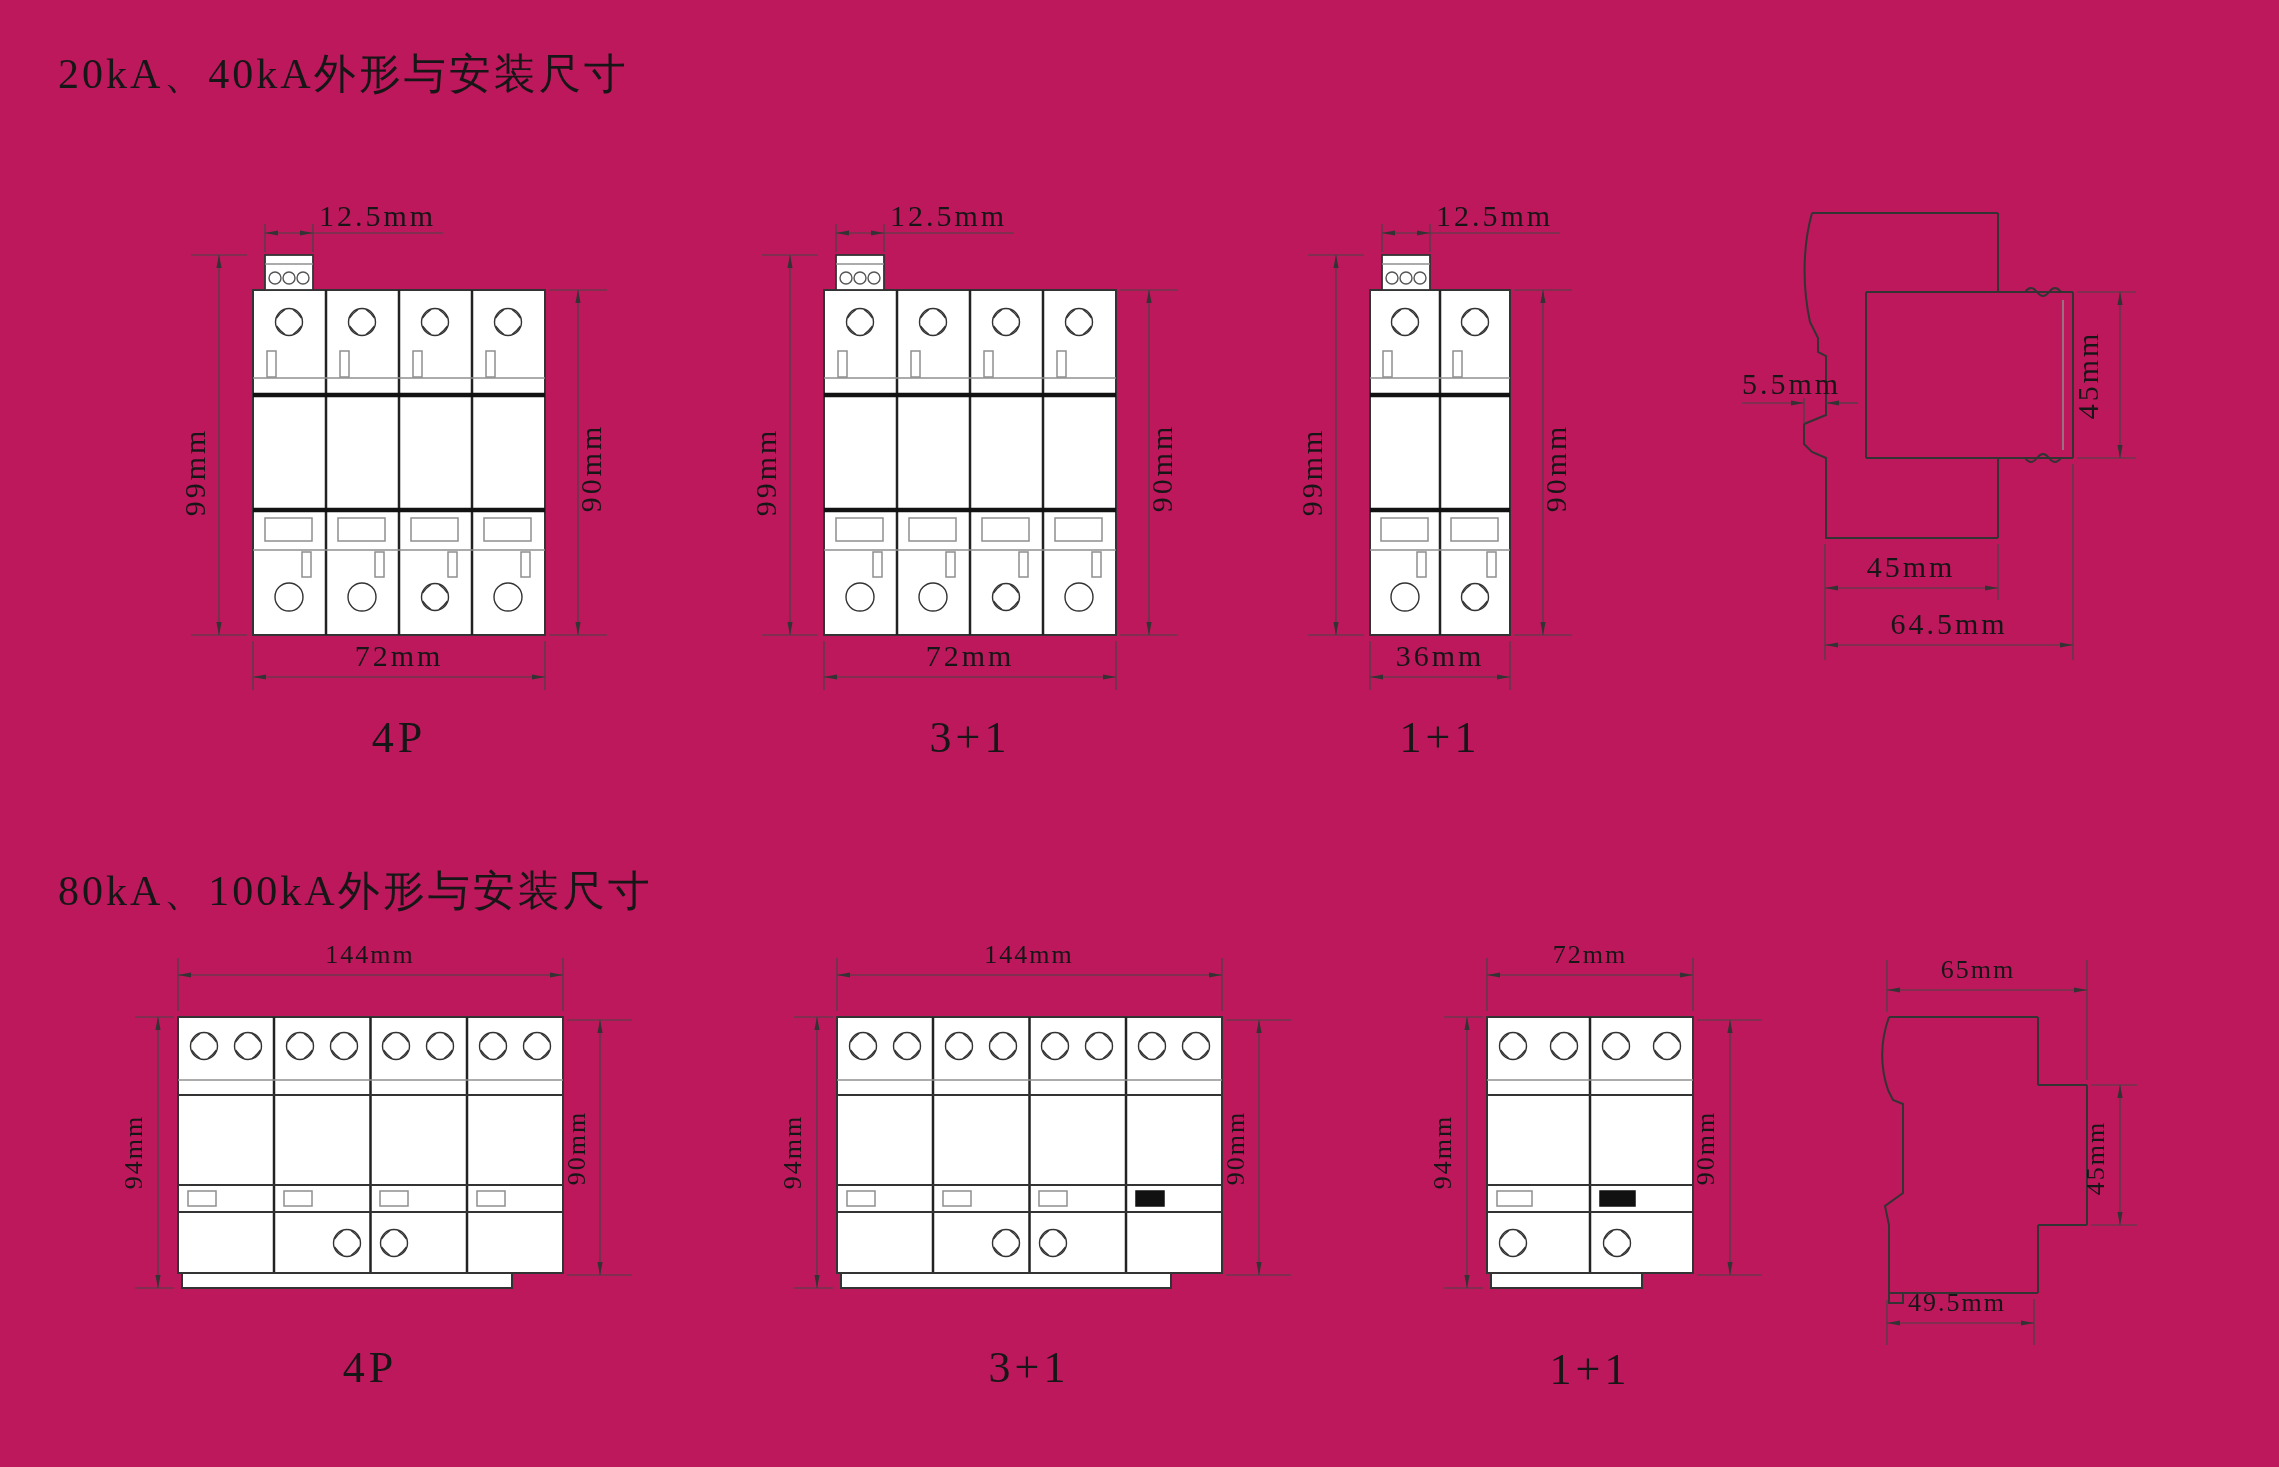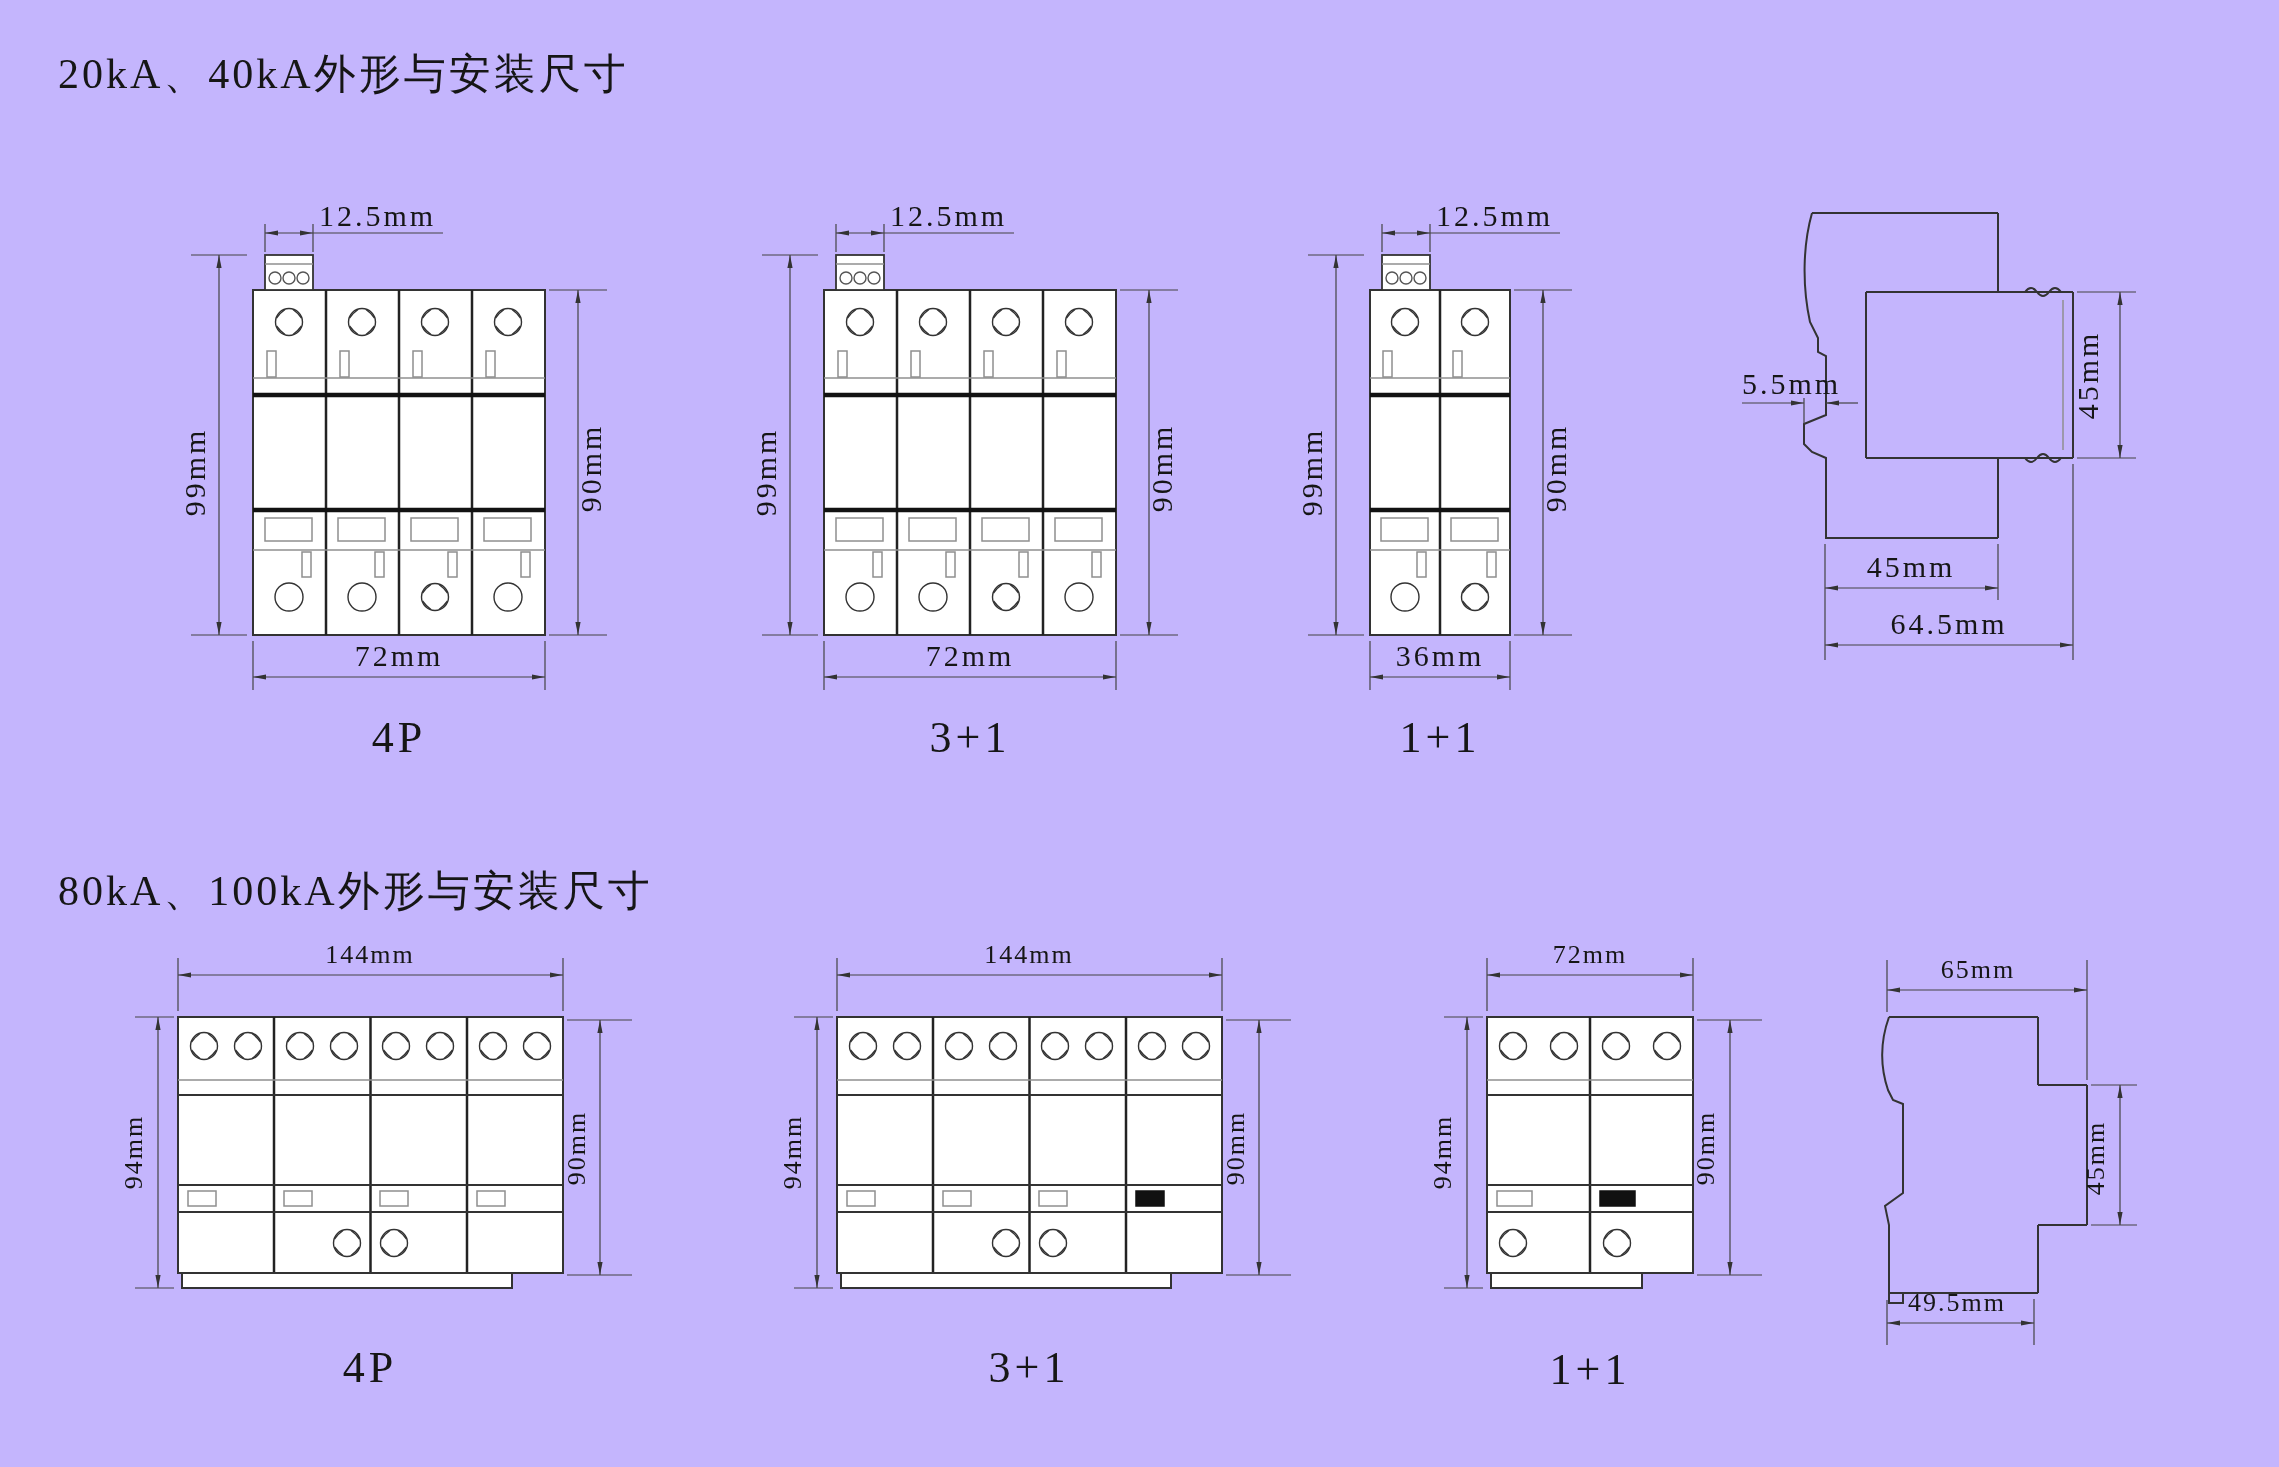--- a/index.html
+++ b/index.html
@@ -1,16 +1,16 @@
 <!DOCTYPE html>
 <html><head>
 <meta charset="utf-8">
 <style>
   html,body{margin:0;padding:0;background:#fff;}
-  .stage{width:2279px;height:1467px;background:#c4b5fd;position:relative;}
+  .stage{width:2279px;height:1467px;background:#be185d;position:relative;}
   svg{display:block;}
   .title{font-family:"Liberation Serif",serif;font-size:42px;letter-spacing:3px;fill:#161616;}
   .devname{font-family:"Liberation Serif",serif;font-size:44px;letter-spacing:4px;fill:#161616;}
   .dimtxt{font-family:"Liberation Serif",serif;font-size:30px;letter-spacing:3px;fill:#161616;}
   .dimtxt2{font-family:"Liberation Serif",serif;font-size:26px;letter-spacing:2px;fill:#161616;}
   .outline{stroke:#333;stroke-width:2;fill:#fff;}
   .ln{stroke:#333;stroke-width:2;fill:none;}
   .div1{stroke:#222;stroke-width:2.5;}
   .thick{stroke:#121212;stroke-width:4.5;}
   .thin{stroke:#8f8f8f;stroke-width:1.5;fill:none;}

